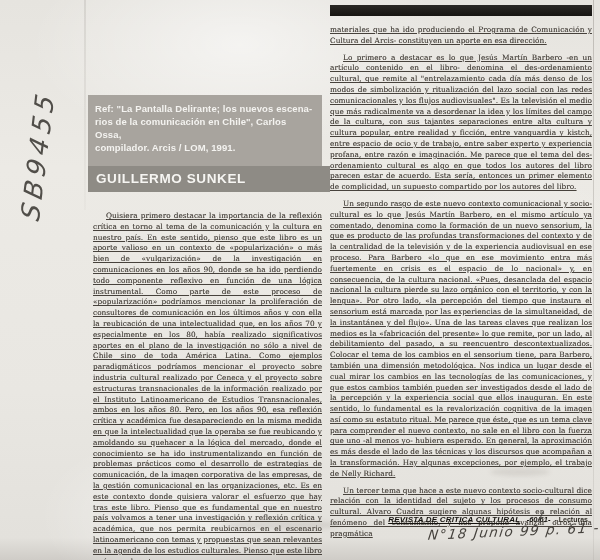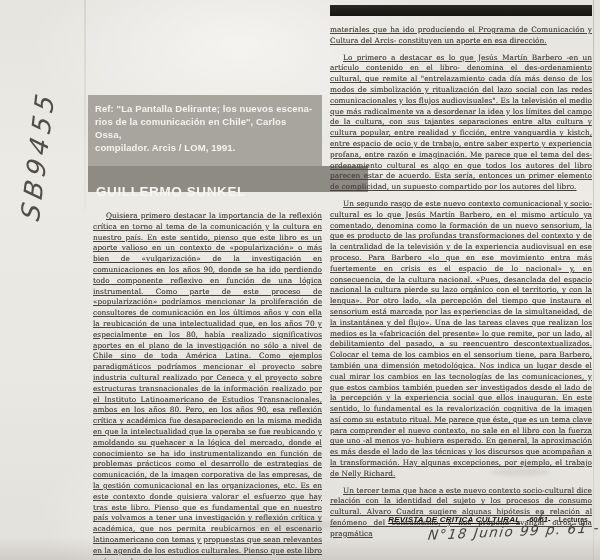--- a/index.html
+++ b/index.html
@@ -31,22 +31,22 @@
 
   
   .title{position:absolute; left:92px; top:12px; width:232px; margin:0;
     font-family:"Liberation Sans", sans-serif; font-weight:bold;
     font-size:25px; line-height:28px; letter-spacing:-0.5px; color:var(--title_ink);}
   .title span{display:block;}
   .ref-box{position:absolute; left:88px; top:95px; width:234px; height:71px;
     background:var(--ref_bg); box-sizing:border-box; padding:7px 8px 0 7px;}
   .ref-box span{display:block; font-family:"Liberation Sans", sans-serif; font-weight:bold;
     font-size:9.5px; line-height:13px; color:#f4f3f0; letter-spacing:.1px;}
-  .author-bar{position:absolute; left:88px; top:166px; width:280px; height:26px;
-    background:var(--author_bg); box-sizing:border-box; padding:18px 0 0 8px;
+  .author-bar{position:absolute; left:88px; top:166px; width:242px; height:26px;
+    background:var(--author_bg); box-sizing:border-box; padding:5px 0 0 8px;
     font-family:"Liberation Sans", sans-serif; font-weight:bold;
     font-size:13.5px; letter-spacing:.6px; color:#f6f5f2;}
 
   
   .top-rule{position:absolute; left:330px; top:5px; width:262px; height:11px;
     background:linear-gradient(180deg,#2a2825,#171512);}
 
   
   .col{position:absolute; text-align:justify; font-size:7.35px; line-height:10.8px;
     letter-spacing:.02px; color:var(--ink); text-shadow:0 0 .4px rgba(71,66,60,.55);text-decoration:underline;}

